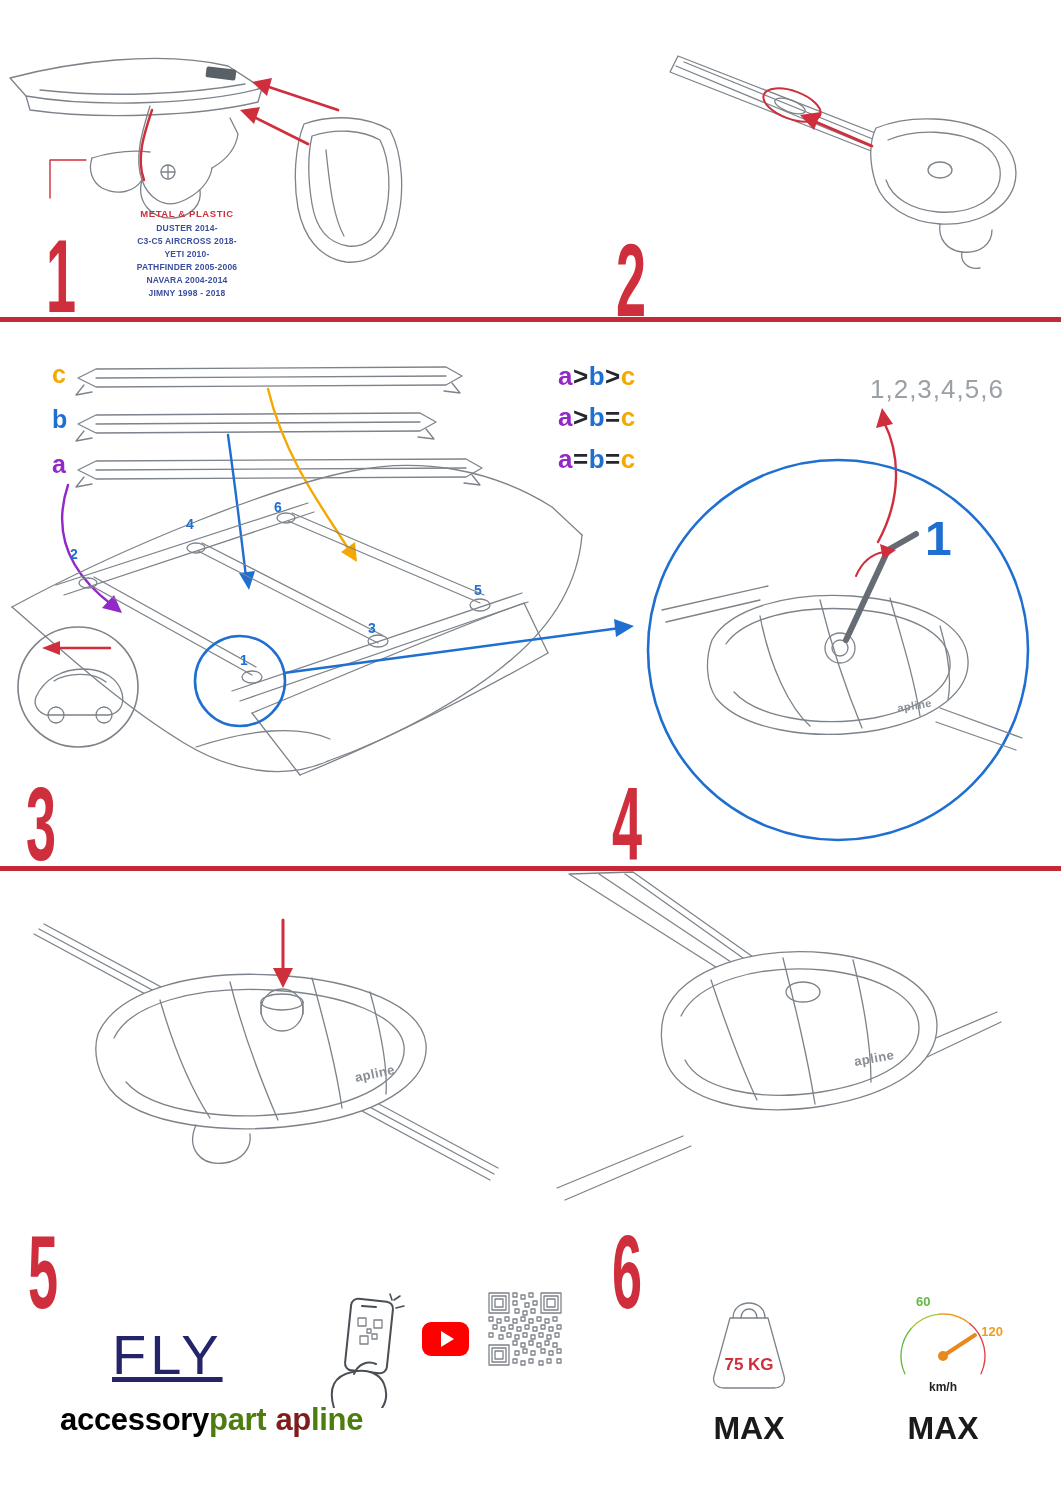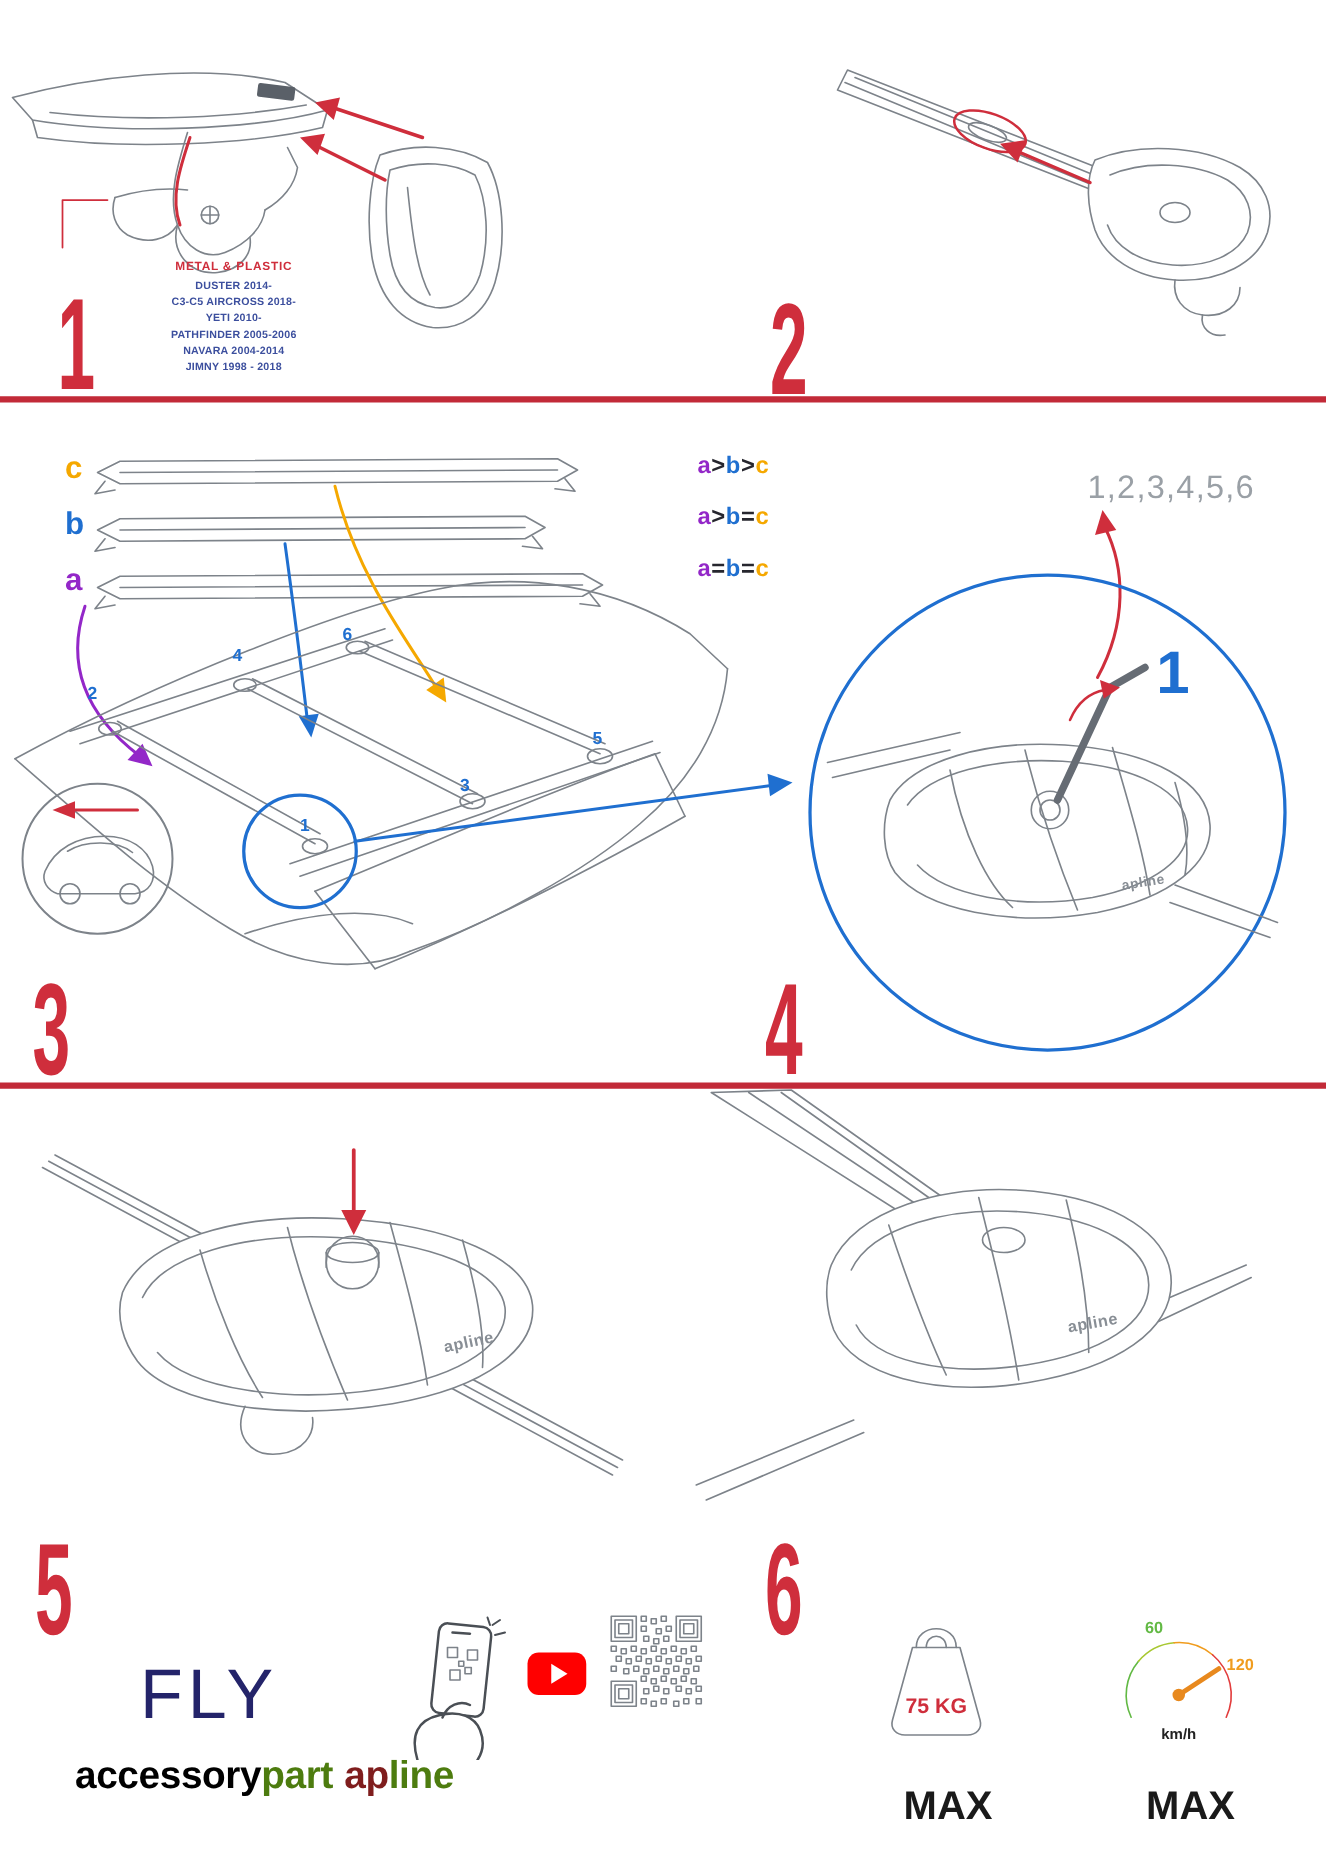--- a/index.html
+++ b/index.html
@@ -29,38 +29,38 @@
   .step { position:absolute; color:#cf2e3c; font-weight:700; font-size:104px; line-height:1;
           transform:scaleX(.52); transform-origin:left top; }
 
   .material { color:#cf2e3c; font-weight:700; font-size:9.5px; letter-spacing:.6px; text-align:center; margin-bottom:3px; }
   .models   { position:absolute; left:102px; top:208px; width:170px; }
   .model    { color:#3c4f9e; font-weight:700; font-size:8.5px; line-height:13px; text-align:center; letter-spacing:.2px; }
 
   .barlabel { position:absolute; font-weight:700; font-size:25px; line-height:1; }
   .lab-c { color:#f5a800; } .lab-b { color:#1f6fd0; } .lab-a { color:#9327c8; }
 
-  .legend-row { position:absolute; font-weight:700; font-size:19px; line-height:1; letter-spacing:.5px; }
+  .legend-row { position:absolute; font-weight:700; font-size:26px; line-height:1; letter-spacing:.5px; }
   .lg-a { color:#9327c8; } .lg-b { color:#1f6fd0; } .lg-c { color:#f5a800; } .lg-op { color:#26262e; }
 
   .pos { position:absolute; color:#1f6fd0; font-weight:700; font-size:14px; line-height:1; }
 
   .sequence { position:absolute; left:870px; top:374px; color:#9aa0a6; font-weight:400; font-size:26px; letter-spacing:1px; }
   .callout1 { position:absolute; left:925px; top:515px; color:#1f6fd0; font-weight:700; font-size:48px; line-height:1; }
 
-  .fly { position:absolute; left:112px; top:1322px; color:#24246a; font-size:56px; font-weight:400; letter-spacing:4px; }
+  .fly { position:absolute; left:112px; top:1322px; color:#24246a; font-size:56px; font-weight:400; letter-spacing:4px;text-decoration:underline; }
   .brandline { position:absolute; left:60px; top:1402px; font-size:31px; font-weight:700; letter-spacing:-.3px; }
   .br-gray1 { color:#000000; } .br-red { color:#4d7c0f; } .br-gray2 { color:#7f1d1d; margin-left:9px; }
 
   .yt { position:absolute; left:422px; top:1322px; width:47px; height:34px; background:#ff0000;
         border-radius:9px; display:flex; align-items:center; justify-content:center; }
   .yt-tri { width:0; height:0; border-left:13px solid #fff; border-top:8px solid transparent;
             border-bottom:8px solid transparent; margin-left:3px; }
 
-  .maxlabel { position:absolute; width:90px; text-align:right; color:#1a1a1a; font-weight:700; font-size:32px;margin-top:16px; }
+  .maxlabel { position:absolute; width:90px; text-align:center; color:#1a1a1a; font-weight:700; font-size:32px; }
 
   .wtext { fill:#cf2e3c; font:700 17px "Liberation Sans",sans-serif; text-anchor:middle; }
   .sp-green  { fill:#62b944; font:700 13px "Liberation Sans",sans-serif; }
   .sp-orange { fill:#f09c1e; font:700 13px "Liberation Sans",sans-serif; text-anchor:end; }
   .sp-unit   { fill:#222;    font:700 12px "Liberation Sans",sans-serif; text-anchor:middle; }
 </style>
 </head>
 <body>
 
 <div class="page">

